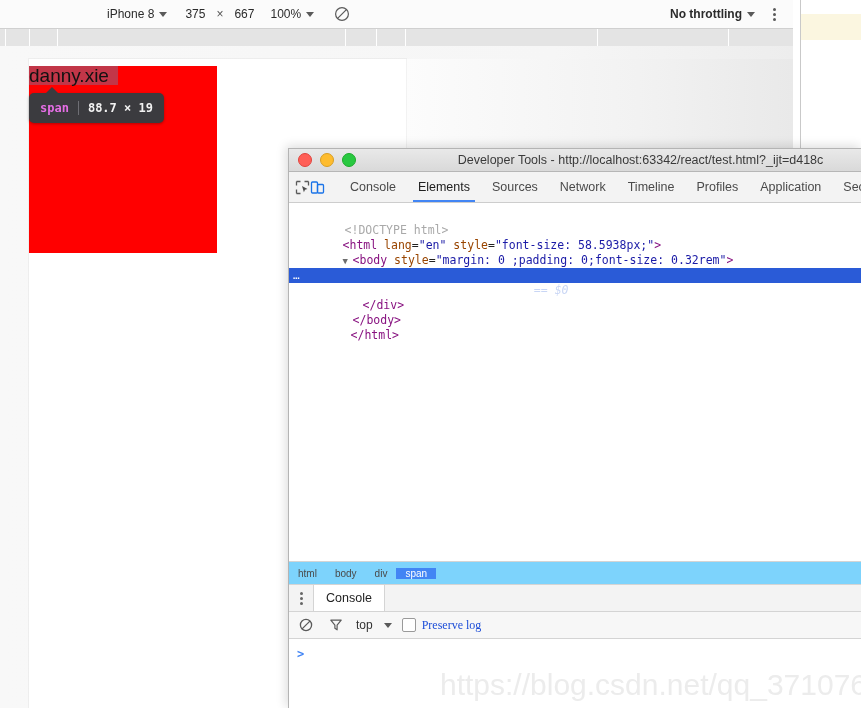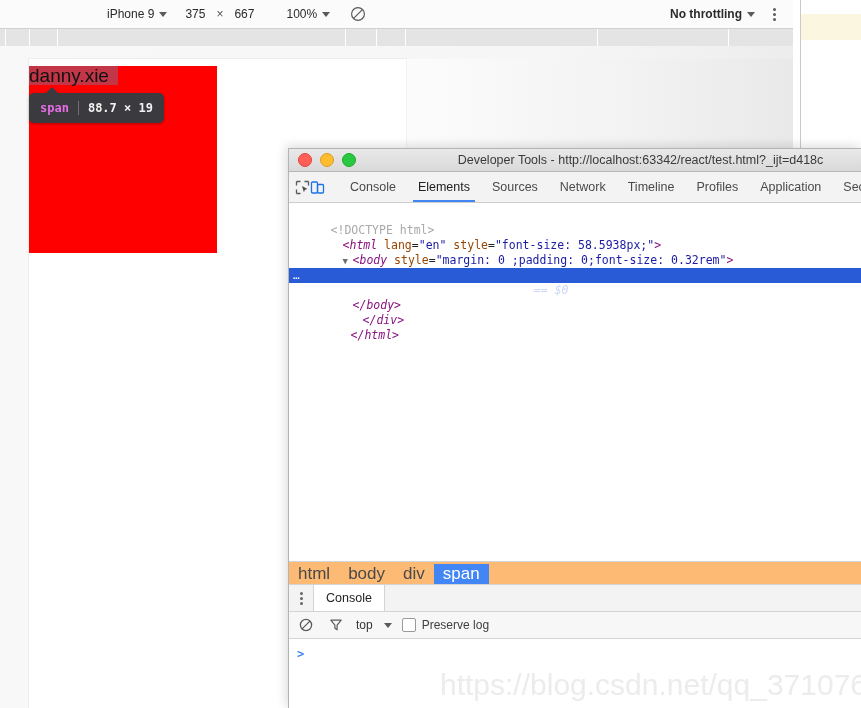--- a/index.html
+++ b/index.html
@@ -291,21 +291,21 @@
     position: relative;
   }
   .code-line.selected {
     background: #2a5bd7;
     margin-left: -573px;
     padding-left: 573px;
     width: 1146px;
   }
   .c-doctype { color: #a9a9a9; }
   .c-punct { color: #222222; }
-  .c-tag { color: #881280; font-style: italic; }
+  .c-tag { color: #881280; }
   .c-attr { color: #994500; }
   .c-val { color: #1a1aa6; }
   .c-text { color: #222222; }
   .selected .c-tag { color: #ffffff; }
   .selected .c-punct { color: #ffffff; }
   .selected .c-text { color: #ffffff; }
   .arrow-down, .arrow-right {
     display: inline-block;
     color: #6e6e6e;
     font-size: 9px;
@@ -321,26 +321,26 @@
     position: absolute;
     left: 4px; top: 0;
     color: #ffffff;
     letter-spacing: 1px;
     font-size: 11px;
   }
 
   
   #dt-breadcrumb {
     height: 22px;
-    background: #fdba74;
+    background: #7dd3fc;
     border-top: 1px solid #d4d4d4;
     border-bottom: 1px solid #d4d4d4;
     display: flex;
-    align-items: flex-end;
-    font-size: 17px;
+    align-items: center;
+    font-size: 10px;
   }
   .crumb {
     display: flex;
     align-items: center;
     padding: 0 9px;
     color: #4a4a4a;
   }
   .crumb.active {
     background: #4285f4;
     color: #ffffff;
@@ -401,21 +401,21 @@
     border-right: 4px solid transparent;
     border-top: 5px solid #5a5a5a;
   }
   #preserve-checkbox {
     width: 12px; height: 12px;
     border: 1px solid #9a9a9a;
     border-radius: 2px;
     background: #fff;
     margin-right: 6px;
   }
-  #preserve-label { color: #404040; }
+  #preserve-label { color: #1d4ed8; font-family: Liberation Serif, serif; }
 
   #dt-console-body {
     background: #ffffff;
     height: 60px;
     position: relative;
   }
   #console-prompt {
     position: absolute;
     left: 8px; top: 8px;
     color: #4285f4;
@@ -441,33 +441,33 @@
 
 <div id="bg-window">
   <div id="bg-window-stripe"></div>
 </div>
 <div id="bg-window-bottombar"></div>
 
 <div id="device-toolbar">
   <div class="spacer-l"></div>
 
   <div class="dt-item">
-    <span>iPhone 9</span>
+    <span>iPhone 8</span>
     <span class="caret"></span>
   </div>
 
   <div class="dt-item" style="padding-left:14px;">
     <span>375</span>
   </div>
   <span class="dim-sep">×</span>
   <div class="dt-item">
     <span>667</span>
   </div>
 
-  <div class="dt-item" style="margin-left:24px;">
+  <div class="dt-item" style="margin-left:8px;">
     <span>100%</span>
     <span class="caret"></span>
   </div>
 
   <div id="rotate-icon">
     <svg width="16" height="16" viewBox="0 0 16 16">
       <circle cx="8" cy="8" r="6.4" fill="none" stroke="#5a5a5a" stroke-width="1.2"></circle>
       <line x1="3.6" y1="12.4" x2="12.4" y2="3.6" stroke="#5a5a5a" stroke-width="1.2"></line>
     </svg>
   </div>
@@ -559,47 +559,47 @@
     <div class="dt-tab">
       <span>Application</span>
     </div>
     <div class="dt-tab">
       <span>Security</span>
     </div>
   </div>
 
   <div id="dt-elements">
 
-    <div class="code-line" style="padding-left:0;">
+    <div class="code-line" style="padding-left:14px;">
       <span class="c-doctype">&lt;!DOCTYPE html&gt;</span>
     </div>
 
     <div class="code-line" style="padding-left:12px;">
       <span class="c-tag">&lt;html</span><span class="c-attr"> lang</span><span class="c-punct">=</span><span class="c-val">"en"</span><span class="c-attr"> style</span><span class="c-punct">=</span><span class="c-val">"font-size: 58.5938px;"</span><span class="c-tag">&gt;</span>
     </div>
 
 
     <div class="code-line" style="padding-left:12px;">
       <span class="arrow-down">▼</span><span class="c-tag">&lt;body</span><span class="c-attr"> style</span><span class="c-punct">=</span><span class="c-val">"margin: 0 ;padding: 0;font-size: 0.32rem"</span><span class="c-tag">&gt;</span>
     </div>
 
     <div class="code-line" style="padding-left:22px;">
       <span class="arrow-down">▼</span><span class="c-tag">&lt;div</span><span class="c-attr"> style</span><span class="c-punct">=</span><span class="c-val">"width: 3.2rem;height: 3.2rem ;background: red"</span><span class="c-tag">&gt;</span>
     </div>
 
     <div class="code-line selected" style="padding-left:617px;">
       <span class="dots-marker" style="left:577px;">…</span><span class="c-tag">&lt;span</span><span class="c-punct">&gt;</span><span class="c-text">danny.xie</span><span class="c-tag">&lt;/span</span><span class="c-punct">&gt;</span><span>&nbsp;</span><span class="eq-mark">==</span><span>&nbsp;</span><span class="dollar-ref">$0</span>
     </div>
 
+    <div class="code-line" style="padding-left:32px;">
+      <span class="c-tag">&lt;/div&gt;</span>
+    </div>
+
     <div class="code-line" style="padding-left:22px;">
       <span class="c-tag">&lt;/body&gt;</span>
-    </div>
-
-    <div class="code-line" style="padding-left:32px;">
-      <span class="c-tag">&lt;/div&gt;</span>
     </div>
 
     <div class="code-line" style="padding-left:20px;">
       <span class="c-tag">&lt;/html&gt;</span>
     </div>
   </div>
 
   <div id="dt-breadcrumb">
     <div class="crumb">
       <span>html</span>

